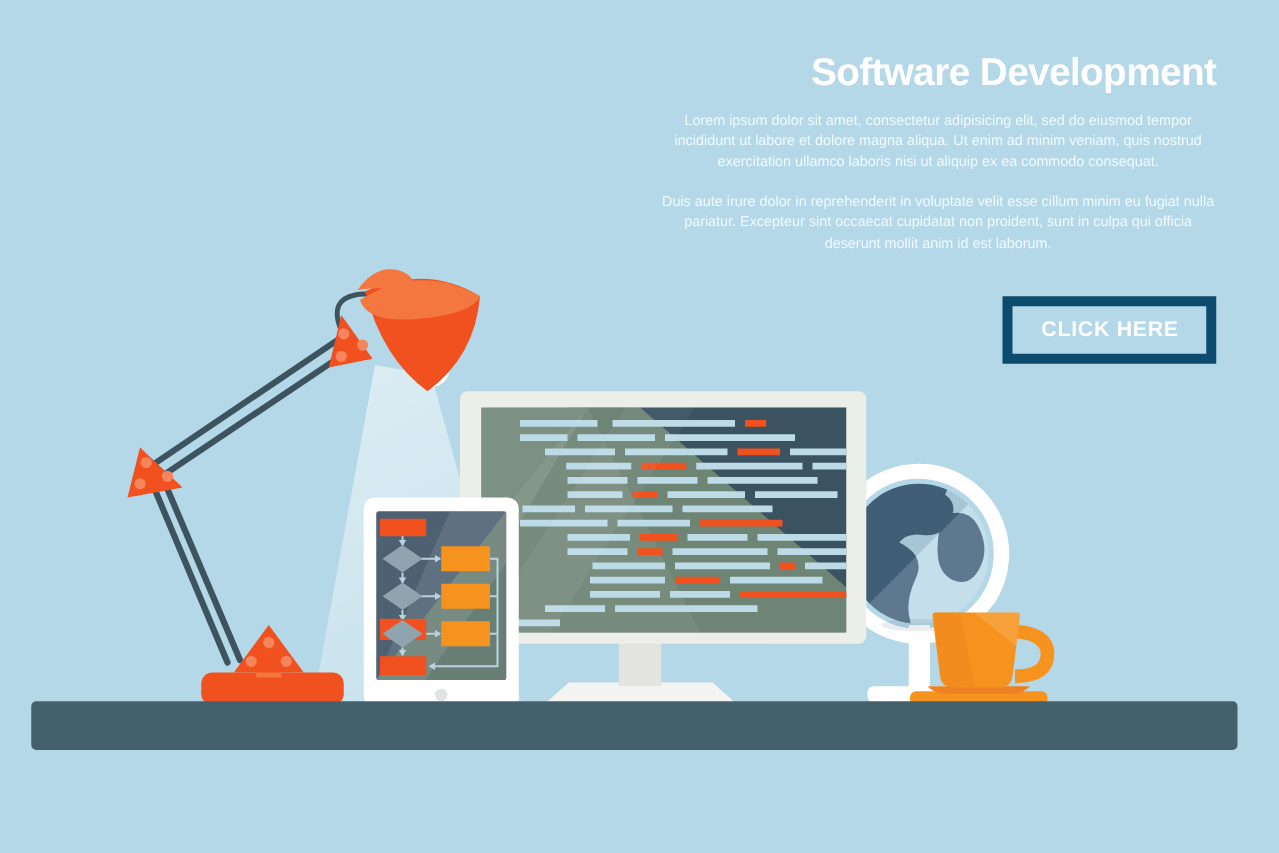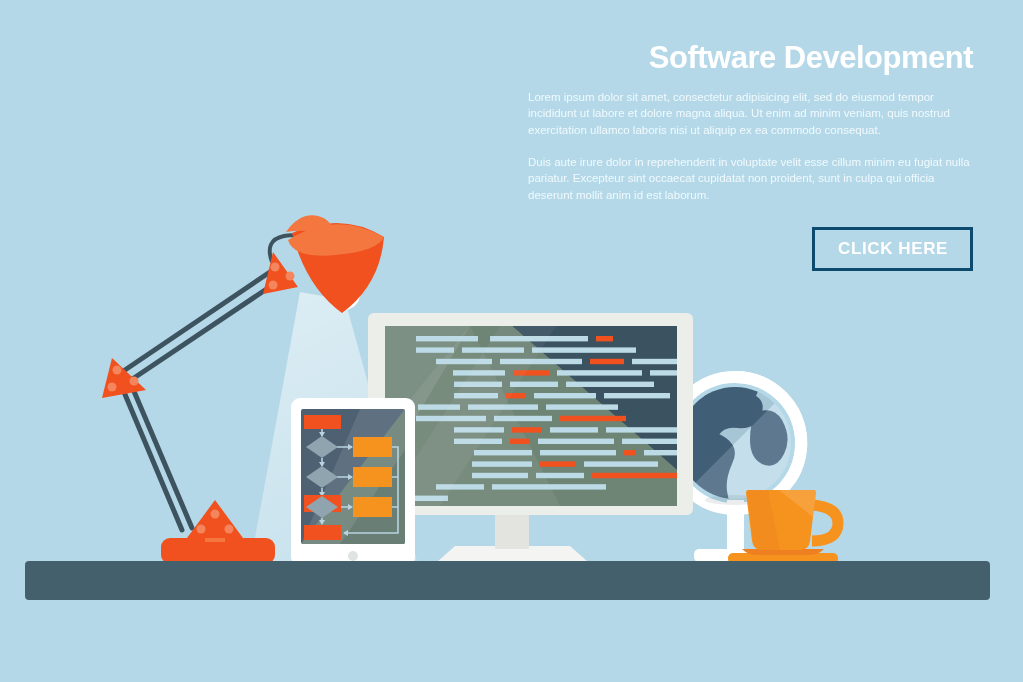--- a/index.html
+++ b/index.html
@@ -12,26 +12,26 @@
   svg.layer{position:absolute;left:0;top:0;width:1023px;height:682px;}
 
   
   .textblock{position:absolute;right:50px;top:42px;width:445px;text-align:right;}
   .title{
     font-size:31px;font-weight:bold;color:#ffffff;letter-spacing:-0.5px;
     line-height:1.06;margin:0 0 14px 0;white-space:nowrap;
   }
   .para{
     font-size:11.5px;color:#f2fbff;line-height:1.42;margin:0 0 16px 0;
-    text-align:left;opacity:.97;
+    text-align:center;opacity:.97;
   }
   .cta{
-    display:inline-block;border:3px solid #0c4a6e;color:#ffffff;
+    display:inline-block;border:8px solid #0c4a6e;color:#ffffff;
     font-size:17px;font-weight:bold;letter-spacing:.6px;
-    padding:9px 22px 9px 23px;background:transparent;margin-top:8px;
+    padding:9px 22px 9px 23px;background:transparent;margin-top:18px;
     cursor:pointer;
   }
 </style>
 </head>
 <body>
 
 <div id="stage">
 
   <svg class="layer" viewBox="0 0 1023 682">
     <defs>

